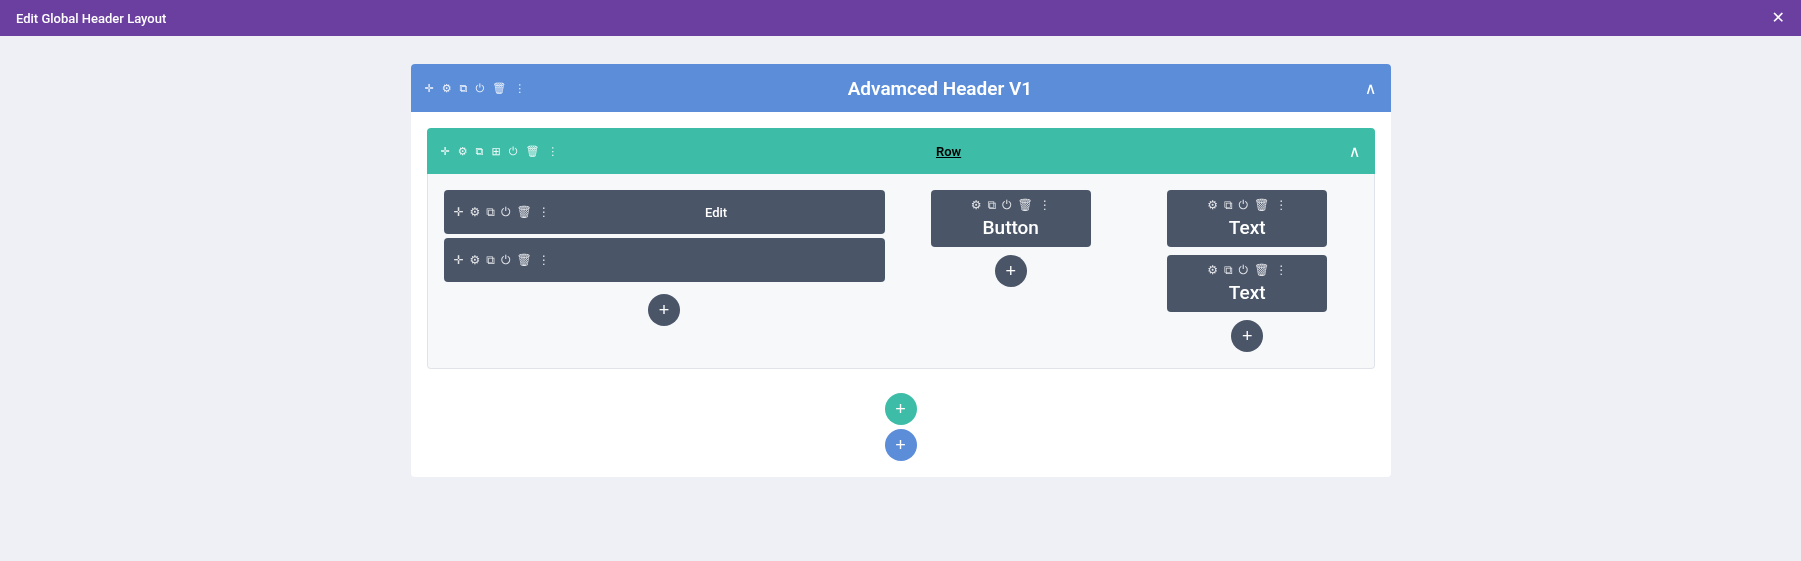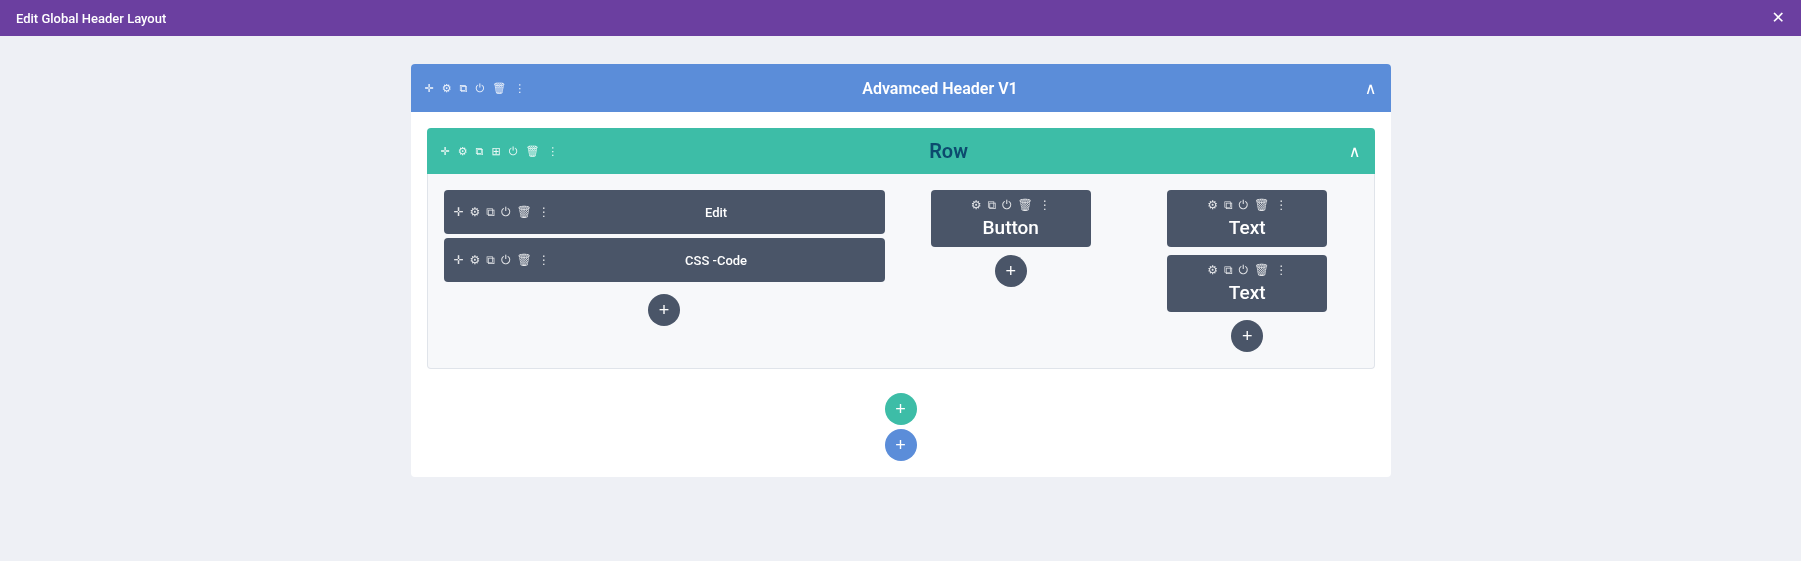--- a/index.html
+++ b/index.html
@@ -56,21 +56,21 @@
       display: flex;
       align-items: center;
       padding: 0 14px;
       height: 48px;
       border-radius: 4px 4px 0 0;
     }
     .section-header .header-title {
       flex: 1;
       text-align: center;
       color: white;
-      font-size: 16px;
+      font-size: 19px;
       font-weight: 600;
     }
     .section-header .icon-group {
       display: flex;
       align-items: center;
       gap: 8px;
       color: white;
       font-size: 13px;
     }
     .section-header .chevron {
@@ -85,23 +85,24 @@
       display: flex;
       align-items: center;
       padding: 0 14px;
       height: 46px;
       margin: 16px 16px 0 16px;
       border-radius: 4px 4px 0 0;
     }
     .row-header .header-title {
       flex: 1;
       text-align: center;
-      color: #0c4a6e;
-      font-size: 20px;
+      color: #000000;
+      font-size: 13px;
       font-weight: 600;
+      text-decoration: underline;
     }
     .row-header .icon-group {
       display: flex;
       align-items: center;
       gap: 8px;
       color: white;
       font-size: 13px;
     }
     .row-header .chevron {
       color: white;
@@ -286,21 +287,20 @@
 
         <div class="module-block full-width">
           <div class="mod-icons">
             <span>✛</span>
             <span>⚙</span>
             <span>⧉</span>
             <span>⏻</span>
             <span>🗑</span>
             <span>⋮</span>
           </div>
-          <span class="mod-label">CSS -Code</span>
         </div>
 
         <div style="display:flex; justify-content:center; margin-top:8px;">
           <button class="add-btn dark">+</button>
         </div>
       </div>
 
       <div class="col-middle">
         <div class="module-block compact" style="width:160px;">
           <div class="mod-icons">

